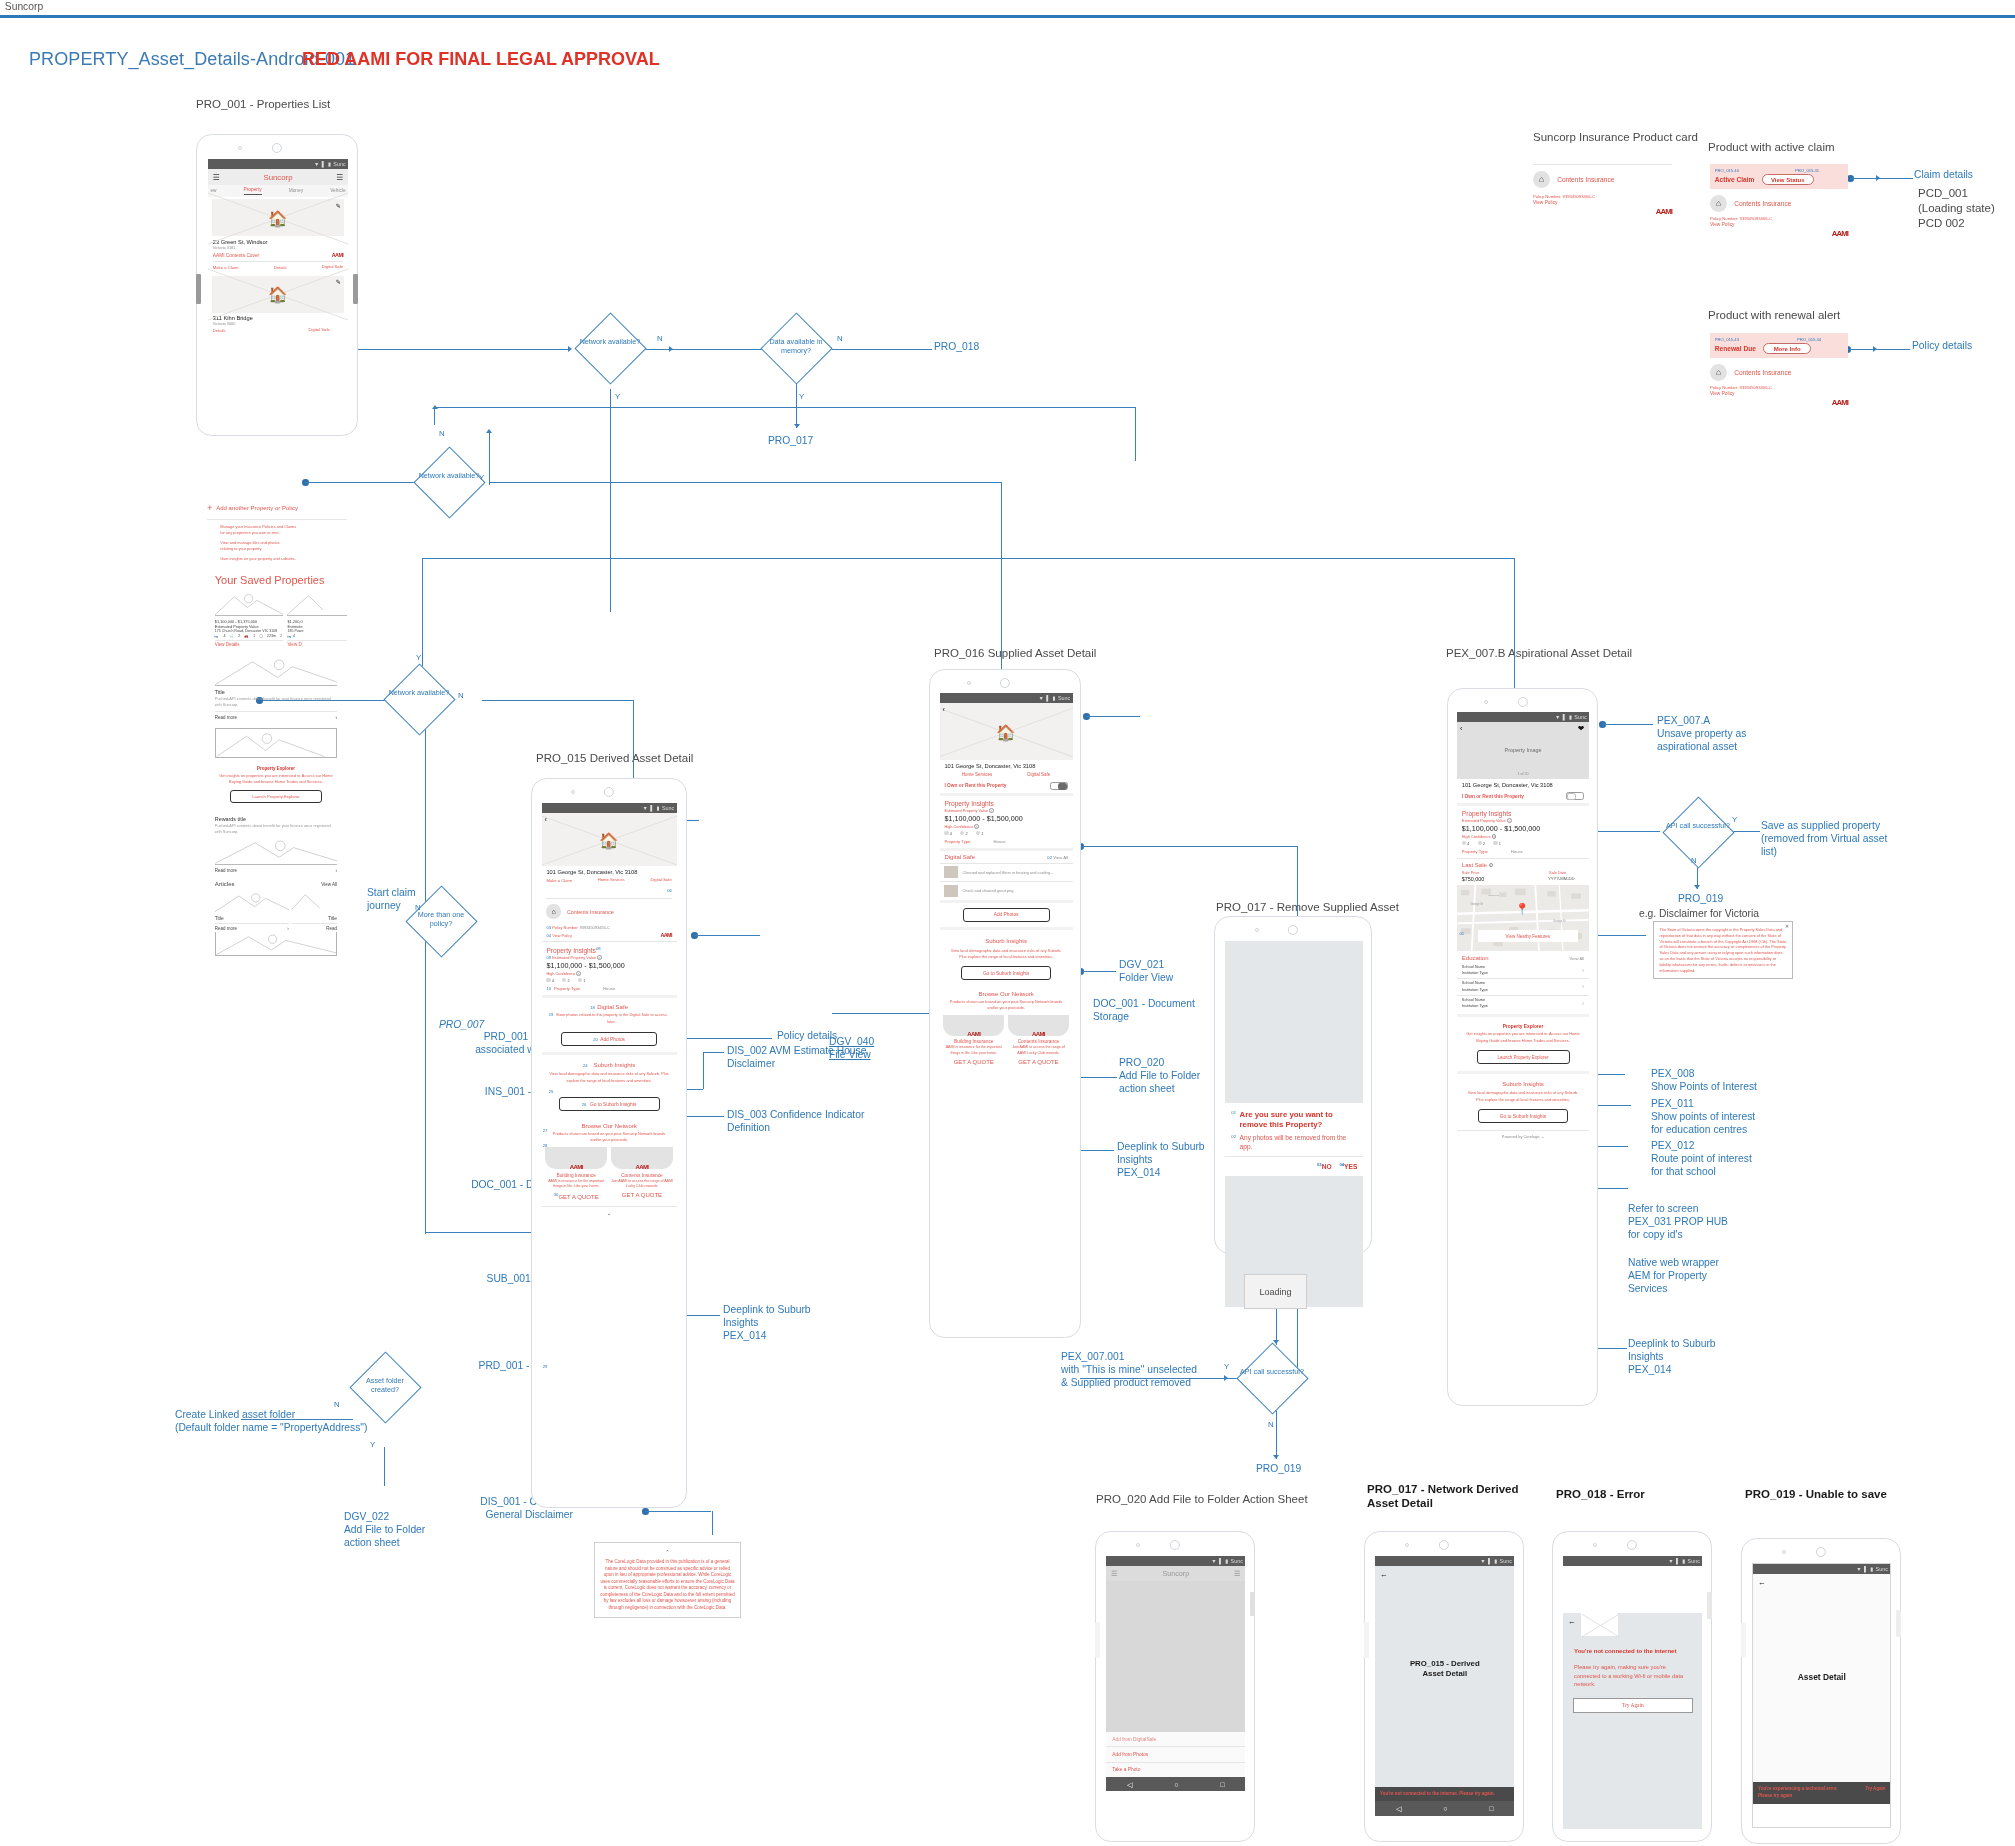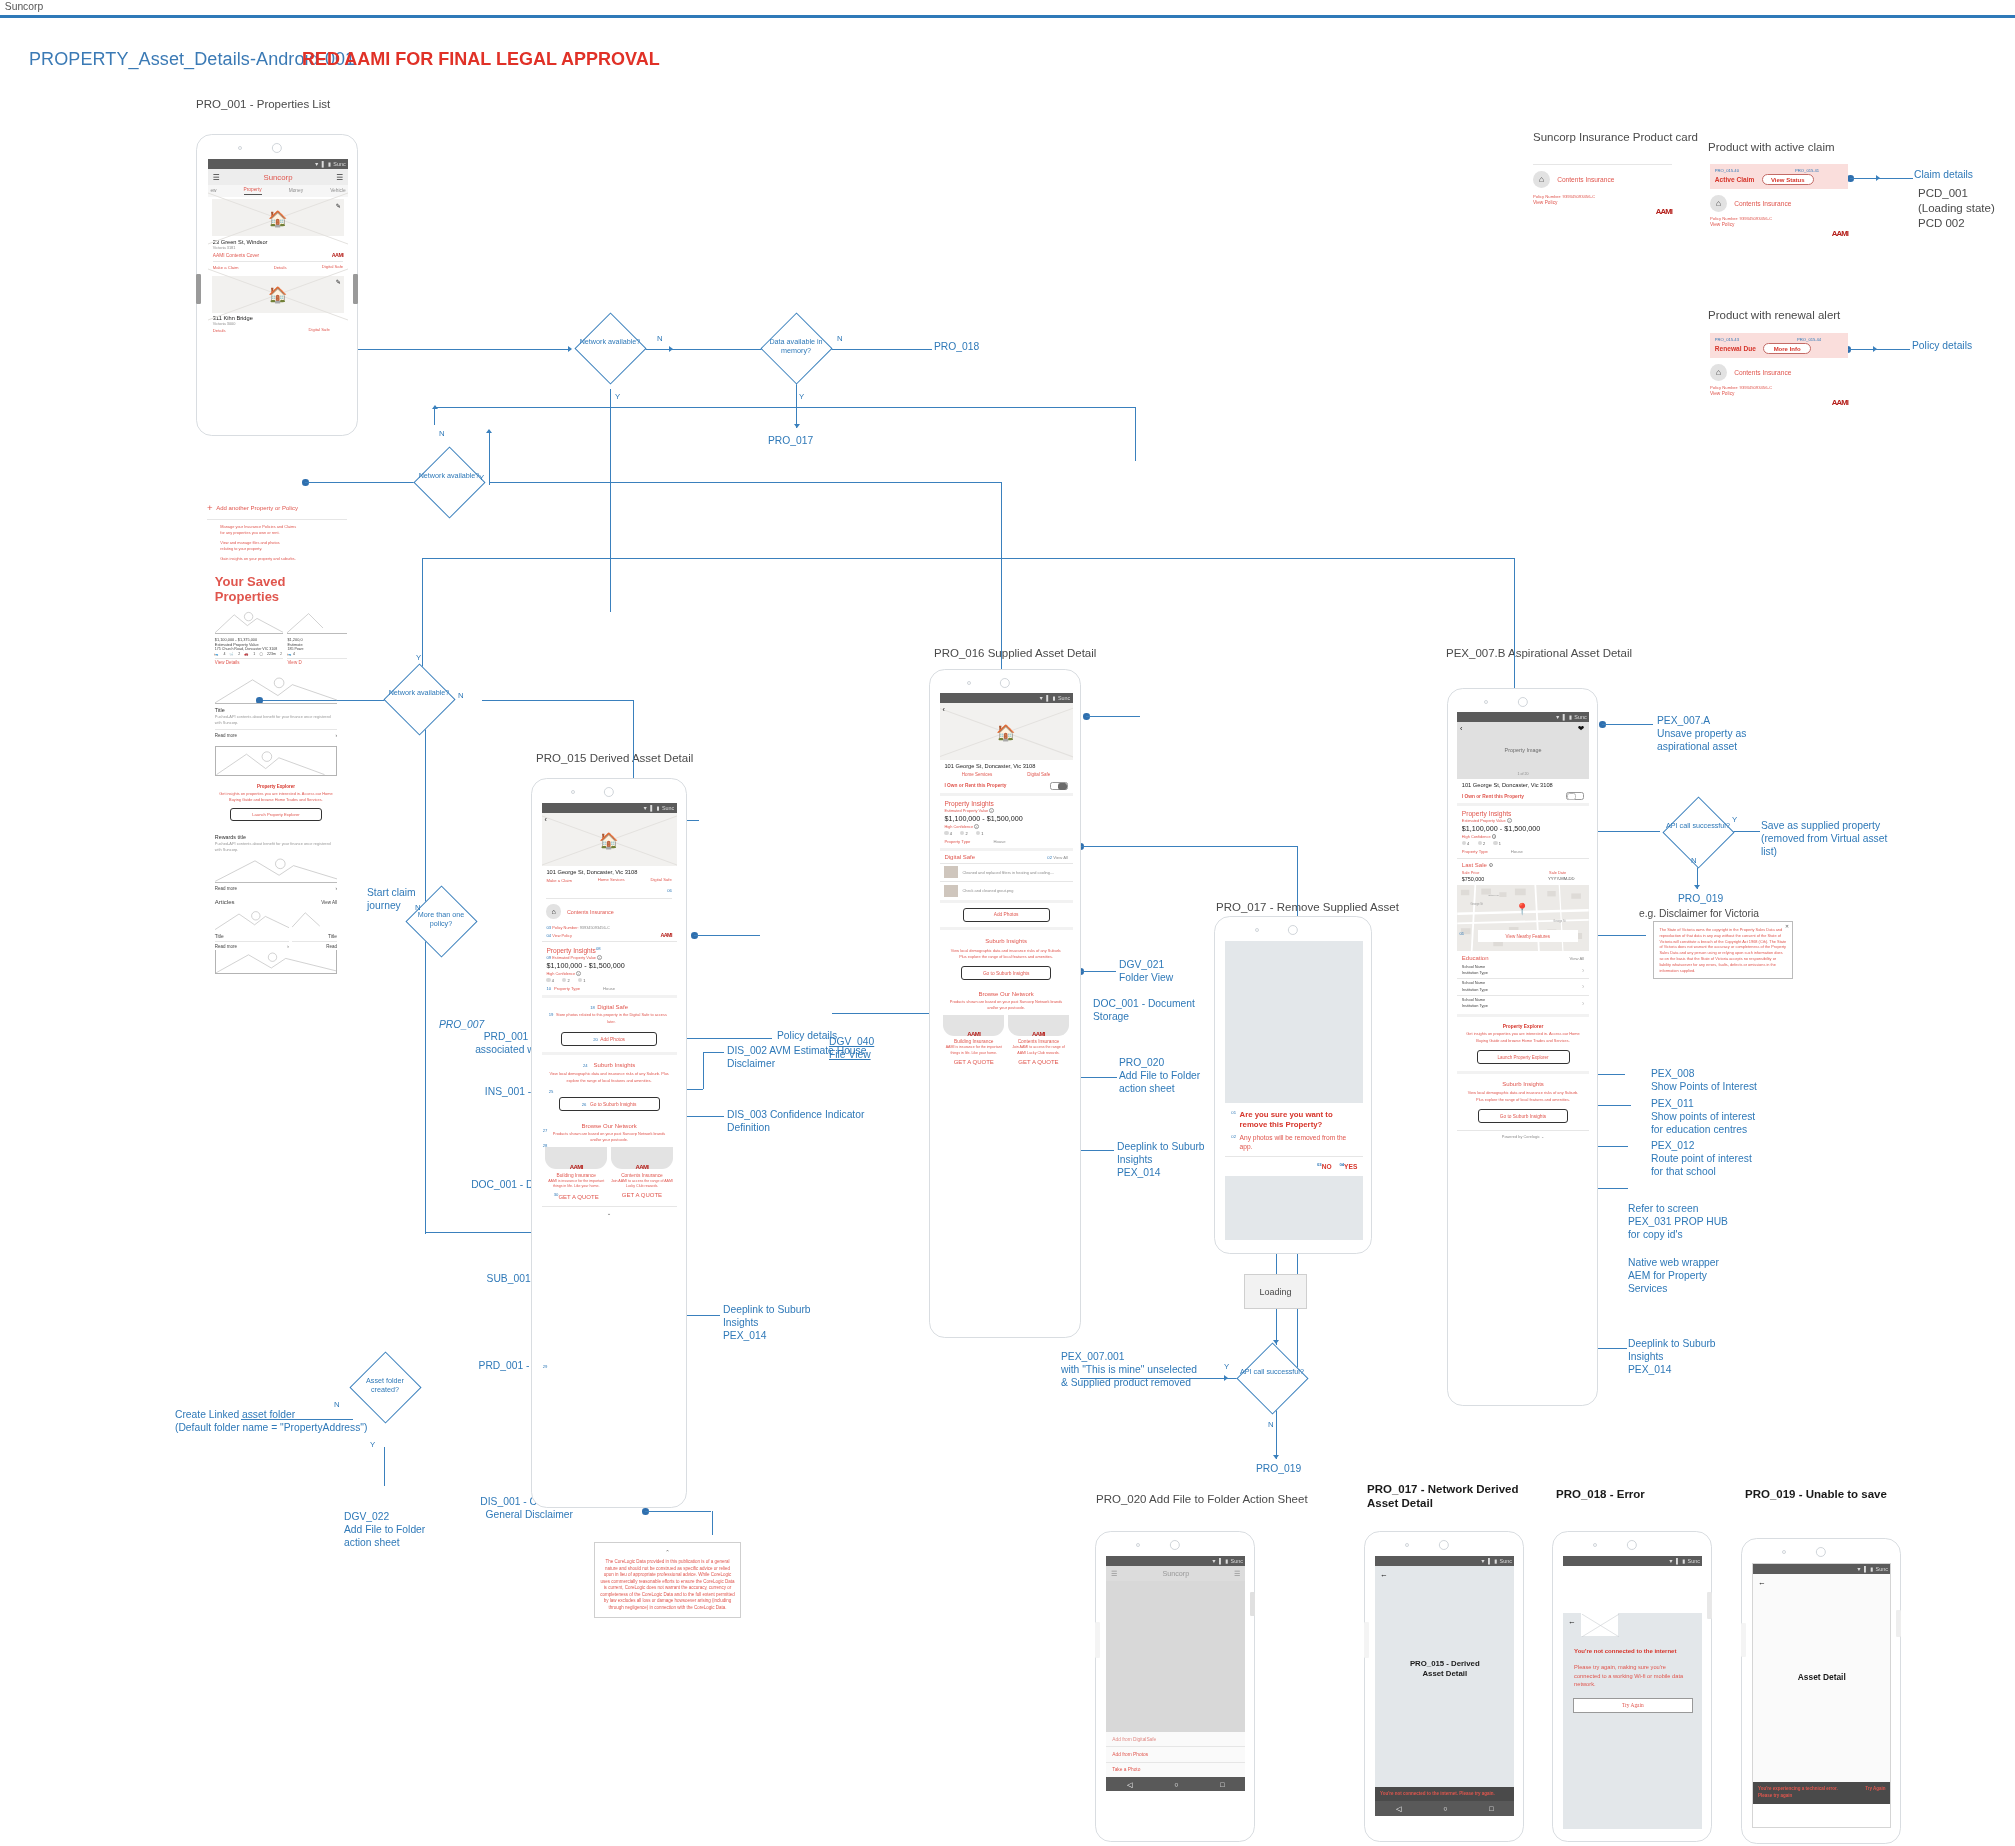--- a/index.html
+++ b/index.html
@@ -433,21 +433,21 @@
   <div class="divider" style="margin:6px 0 4.8px;"></div>
   <div style="font-size:3.9px;line-height:1.5;color:#e0564e;padding-left:13.3px;">
     <div>Manage your Insurance Policies and Claims</div>
     <div>for any properties you own or rent.</div>
     <div style="height:4.2px;"></div>
     <div>View and manage files and photos</div>
     <div>relating to your property.</div>
     <div style="height:4.2px;"></div>
     <div>Gain insights on your property and suburbs.</div>
   </div>
-  <div style="font-size:13px;color:#e0564e;font-weight:700;margin:12px 0 6px 7.8px;">Your Saved Properties</div>
+  <div style="font-size:11px;color:#e0564e;font-weight:400;margin:12px 0 6px 7.8px;">Your Saved Properties</div>
 
   <div style="display:flex;gap:4.2px;padding-left:7.8px;">
     <div style="width:69px;">
       <div class="wirepic" style="height:24px;">
         <svg width="69" height="24" viewBox="0 0 115 40">
             <polyline points="0,38 32,8 54,26 70,14 115,38" fill="none" stroke="#b3b3b3" stroke-width="1"></polyline>
             <circle cx="56" cy="11" r="7" fill="none" stroke="#b3b3b3" stroke-width="1"></circle>
           </svg>
       </div>
       <div style="font-size:3.9px;margin-top:3px;color:#444;">$1,100,000 - $1,375,000</div>
@@ -907,21 +907,21 @@
 </div>
 
 <div style="position:absolute;left:1653px;top:921px;width:140px;border:0.6px solid #bbb;background:#fff;padding:4.8px 5.4px;font-size:3.9px;line-height:1.5;color:#e0564e;">
   <span style="position:absolute;right:3px;top:1.2px;color:#666;font-size:4.8px;">✕</span>
   <span>The State of Victoria owns the copyright in the Property Sales Data and reproduction of that data in any way without the consent of the State of Victoria will constitute a breach of the Copyright Act 1968 (Cth). The State of Victoria does not warrant the accuracy or completeness of the Property Sales Data and any person using or relying upon such information does so on the basis that the State of Victoria accepts no responsibility or liability whatsoever for any errors, faults, defects or omissions in the information supplied.</span>
 </div>
 
 <div class="phone" style="left:1214px;top:916px;width:158px;height:338px;">
   <div class="spk" style="left:40px;"></div>
     <div class="cam"></div>
-  <div class="screen" style="left:10.3px;top:24px;width:138px;height:299px;background:#e3e7ea;">
+  <div class="screen" style="left:10.3px;top:24px;width:138px;height:366px;background:#e3e7ea;">
     <div style="position:absolute;left:0;right:0;top:162px;background:#fff;padding:7.2px 6px 6px;">
       <div style="display:flex;gap:3.6px;">
         <span class="num" style="font-size:4.2px;">01</span>
         <span style="font-size:7.8px;font-weight:bold;line-height:1.25;" class="redb">Are you sure you want to remove this Property?</span>
       </div>
       <div style="display:flex;gap:3.6px;margin-top:4.8px;">
         <span class="num" style="font-size:4.2px;">02</span>
         <span style="font-size:6.6px;line-height:1.3;" class="red">Any photos will be removed from the app.</span>
       </div>
       <div class="divider" style="margin:4.8px -6px 0;"></div>

